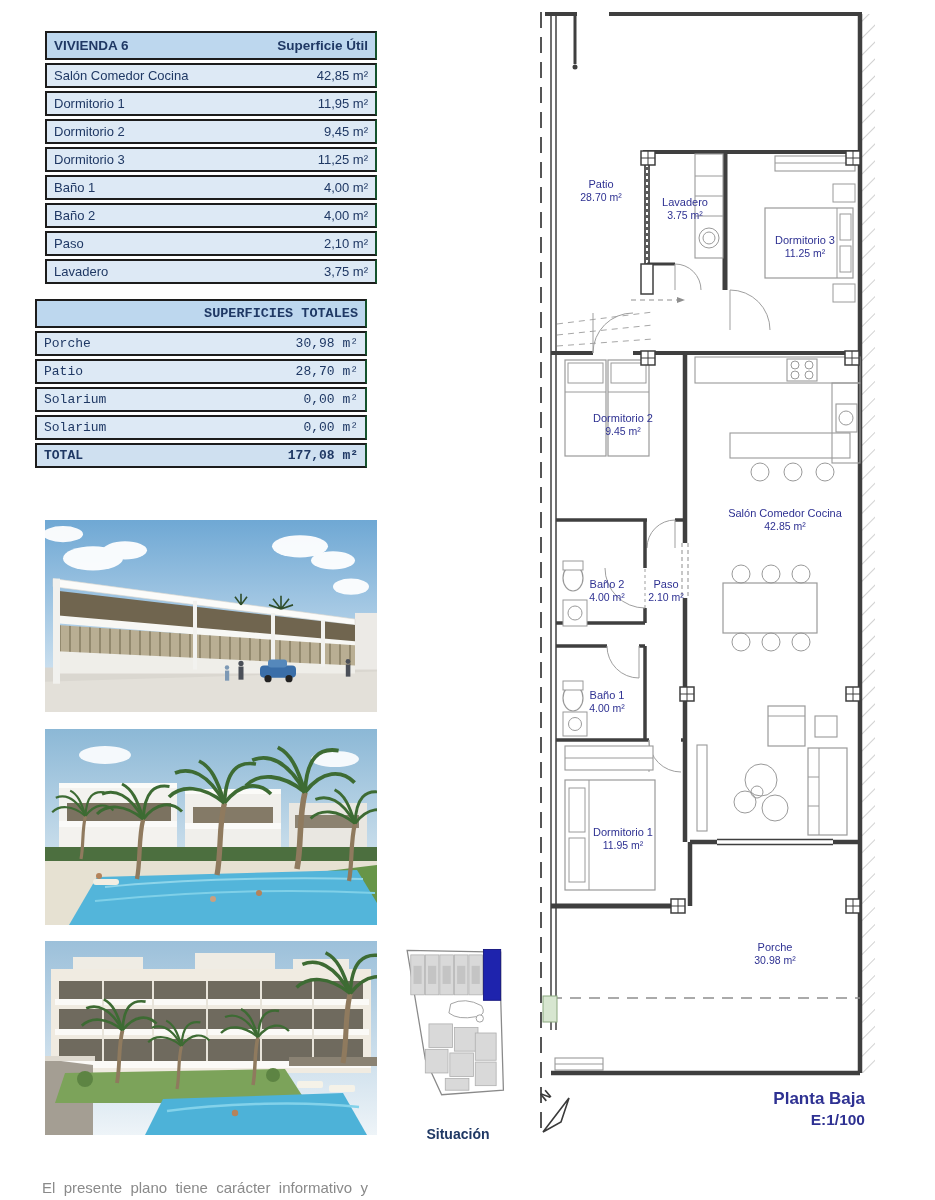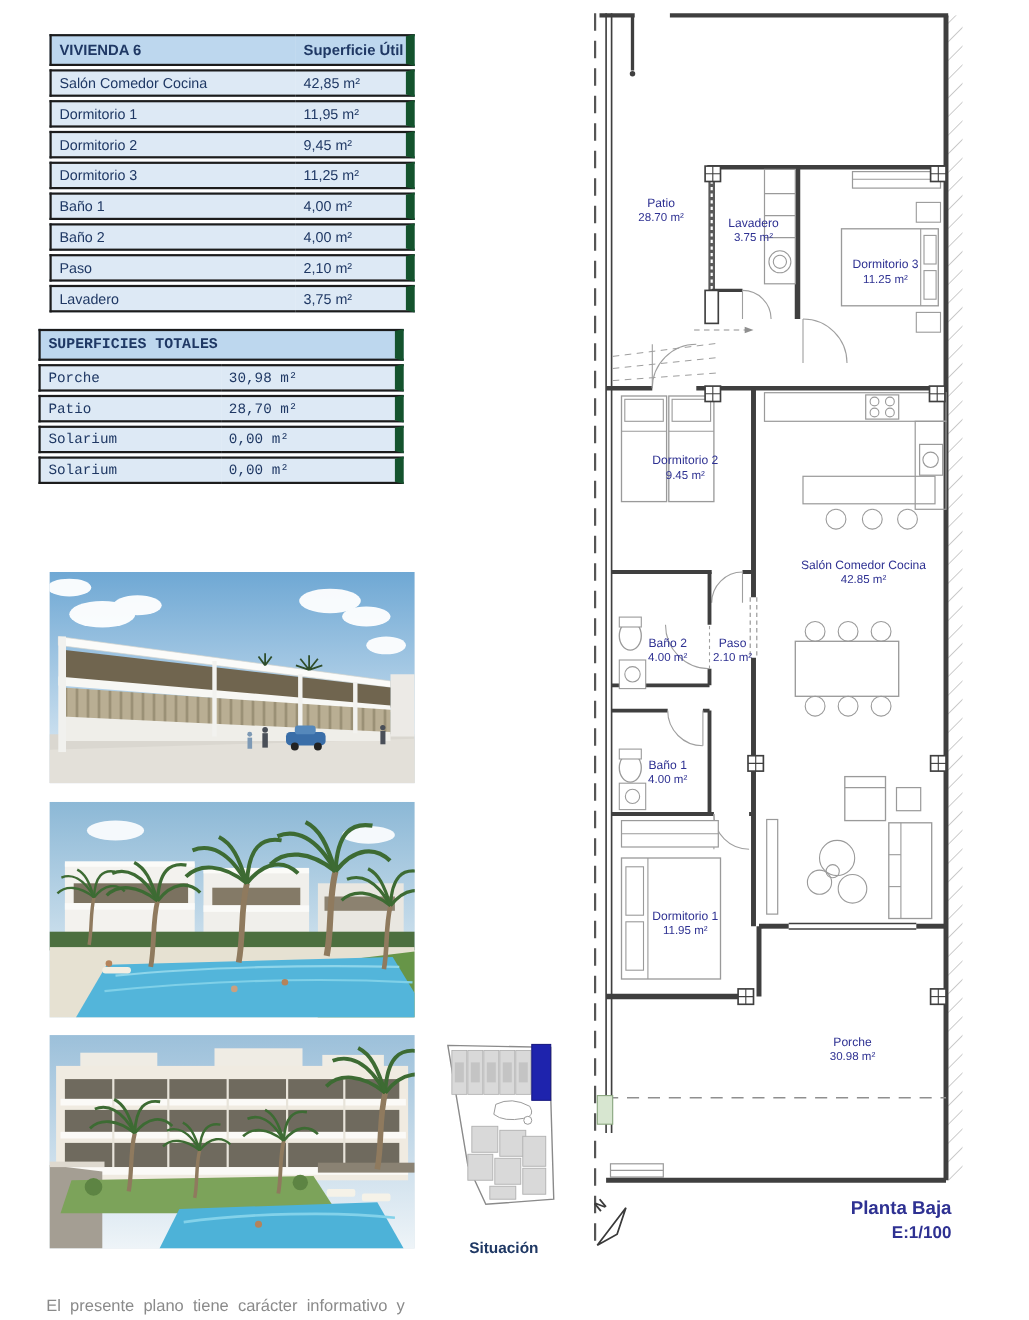--- a/index.html
+++ b/index.html
@@ -13,21 +13,21 @@
     --disclaimer-text:#8a8a8a;
   }
   *{margin:0;padding:0;box-sizing:border-box;}
   body{background:#e9e9e9;font-family:"Liberation Sans",sans-serif;}
   #page{position:relative;width:935px;height:1200px;background:#ffffff;margin:0 auto;overflow:hidden;}
 
   
   table.t{border-collapse:separate;border-spacing:0 3px;width:332px;color:var(--table-text);font-size:13px;table-layout:fixed;}
   table.t td{background:var(--table-row-bg);border-top:2px solid #1c1c1c;border-bottom:2px solid #1c1c1c;padding:3px 7px;white-space:nowrap;overflow:hidden;}
   table.t td:first-child{border-left:2px solid #1c1c1c;}
-  table.t td:last-child{border-right:8px solid #14532d;width:108px;}
+  table.t td:last-child{border-right:2px solid #14532d;text-align:right;width:108px;}
   table.t tr.hdr td{background:var(--table-header-bg);font-weight:bold;font-size:13.5px;padding:5px 7px;}
   table.t tr.total td{font-weight:bold;background:#cfe0f0;}
   #vivienda-table{position:absolute;left:45px;top:28px;}
   #totales-table{position:absolute;left:35px;top:296px;font-family:Liberation Mono, monospace;}
 
   
   .photo{position:absolute;left:45px;width:332px;background:#dfe8ee;}
   #photo1{top:520px;height:192px;}
   #photo2{top:729px;height:196px;}
   #photo3{top:941px;height:194px;}
@@ -146,20 +146,24 @@
           <td>28,70 m²</td>
         </tr>
     <tr>
           <td>Solarium</td>
           <td>0,00 m²</td>
         </tr>
     <tr>
           <td>Solarium</td>
           <td>0,00 m²</td>
         </tr>
+    <tr class="total">
+          <td>TOTAL</td>
+          <td>177,08 m²</td>
+        </tr>
     </tbody>
   </table>
 
   <div class="photo" id="photo1">
     <svg viewBox="0 0 332 190" preserveAspectRatio="none">
       <rect width="332" height="190" fill="url(#g1)"></rect>
       <g fill="#ffffff" opacity="0.95">
         <ellipse cx="48" cy="38" rx="30" ry="12"></ellipse>
           <ellipse cx="80" cy="30" rx="22" ry="9"></ellipse>
         <ellipse cx="255" cy="26" rx="28" ry="11"></ellipse>

